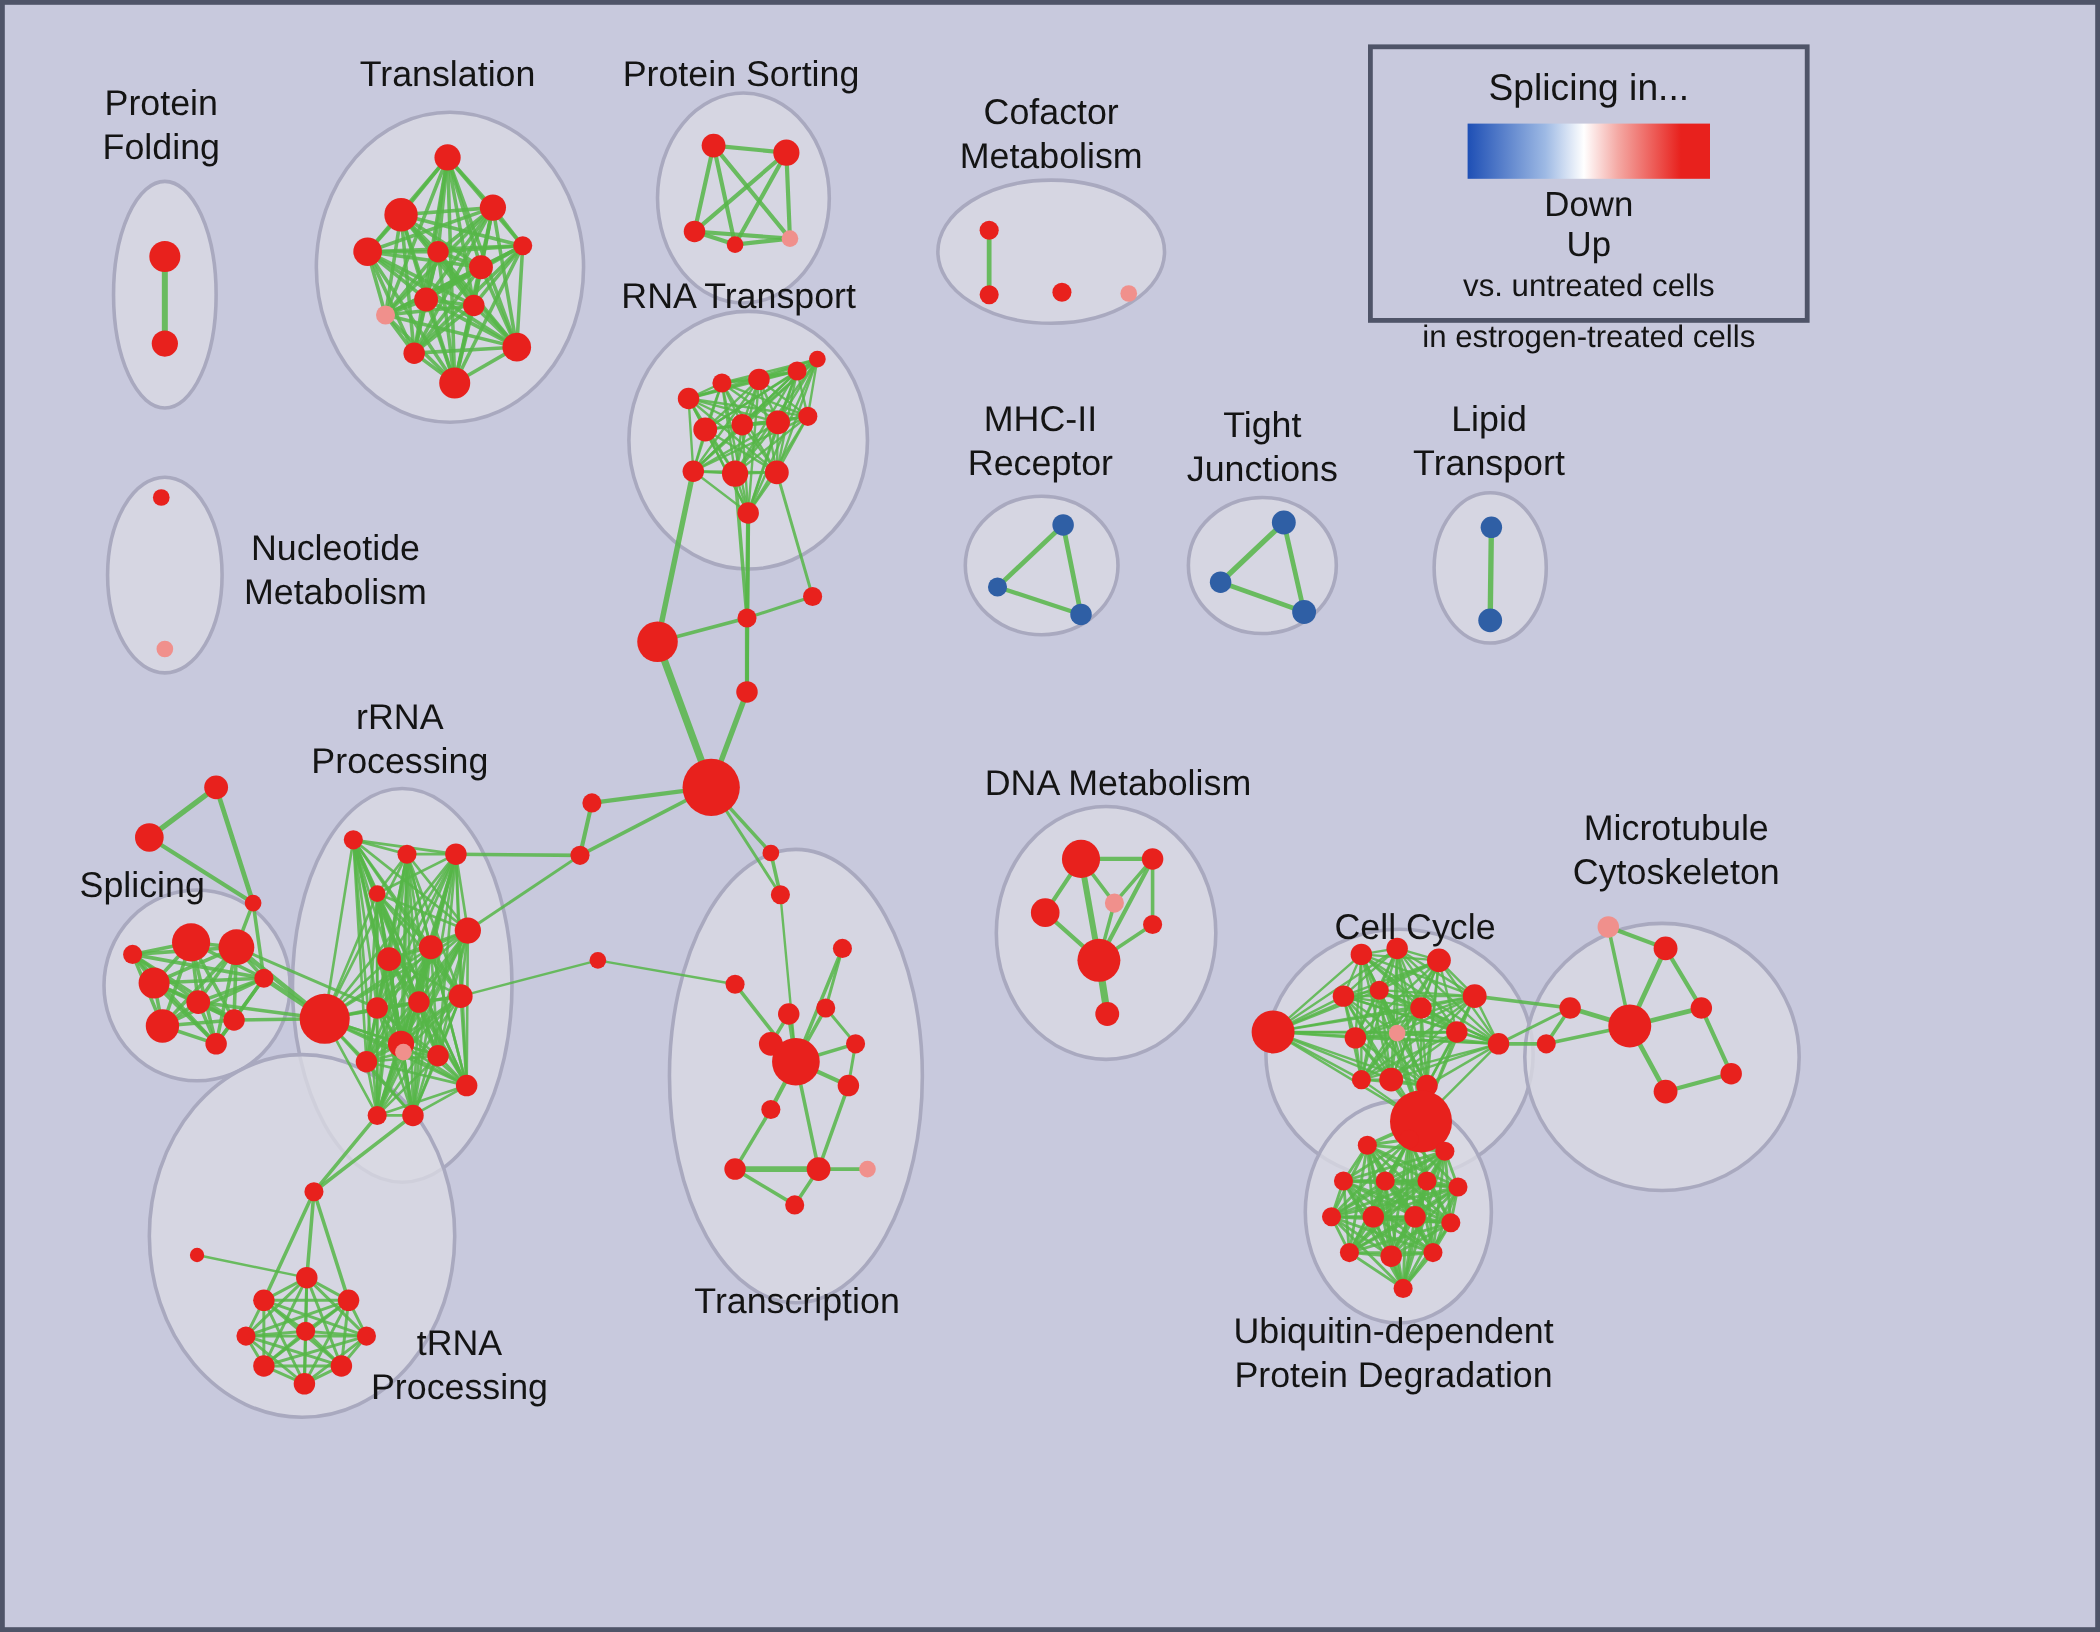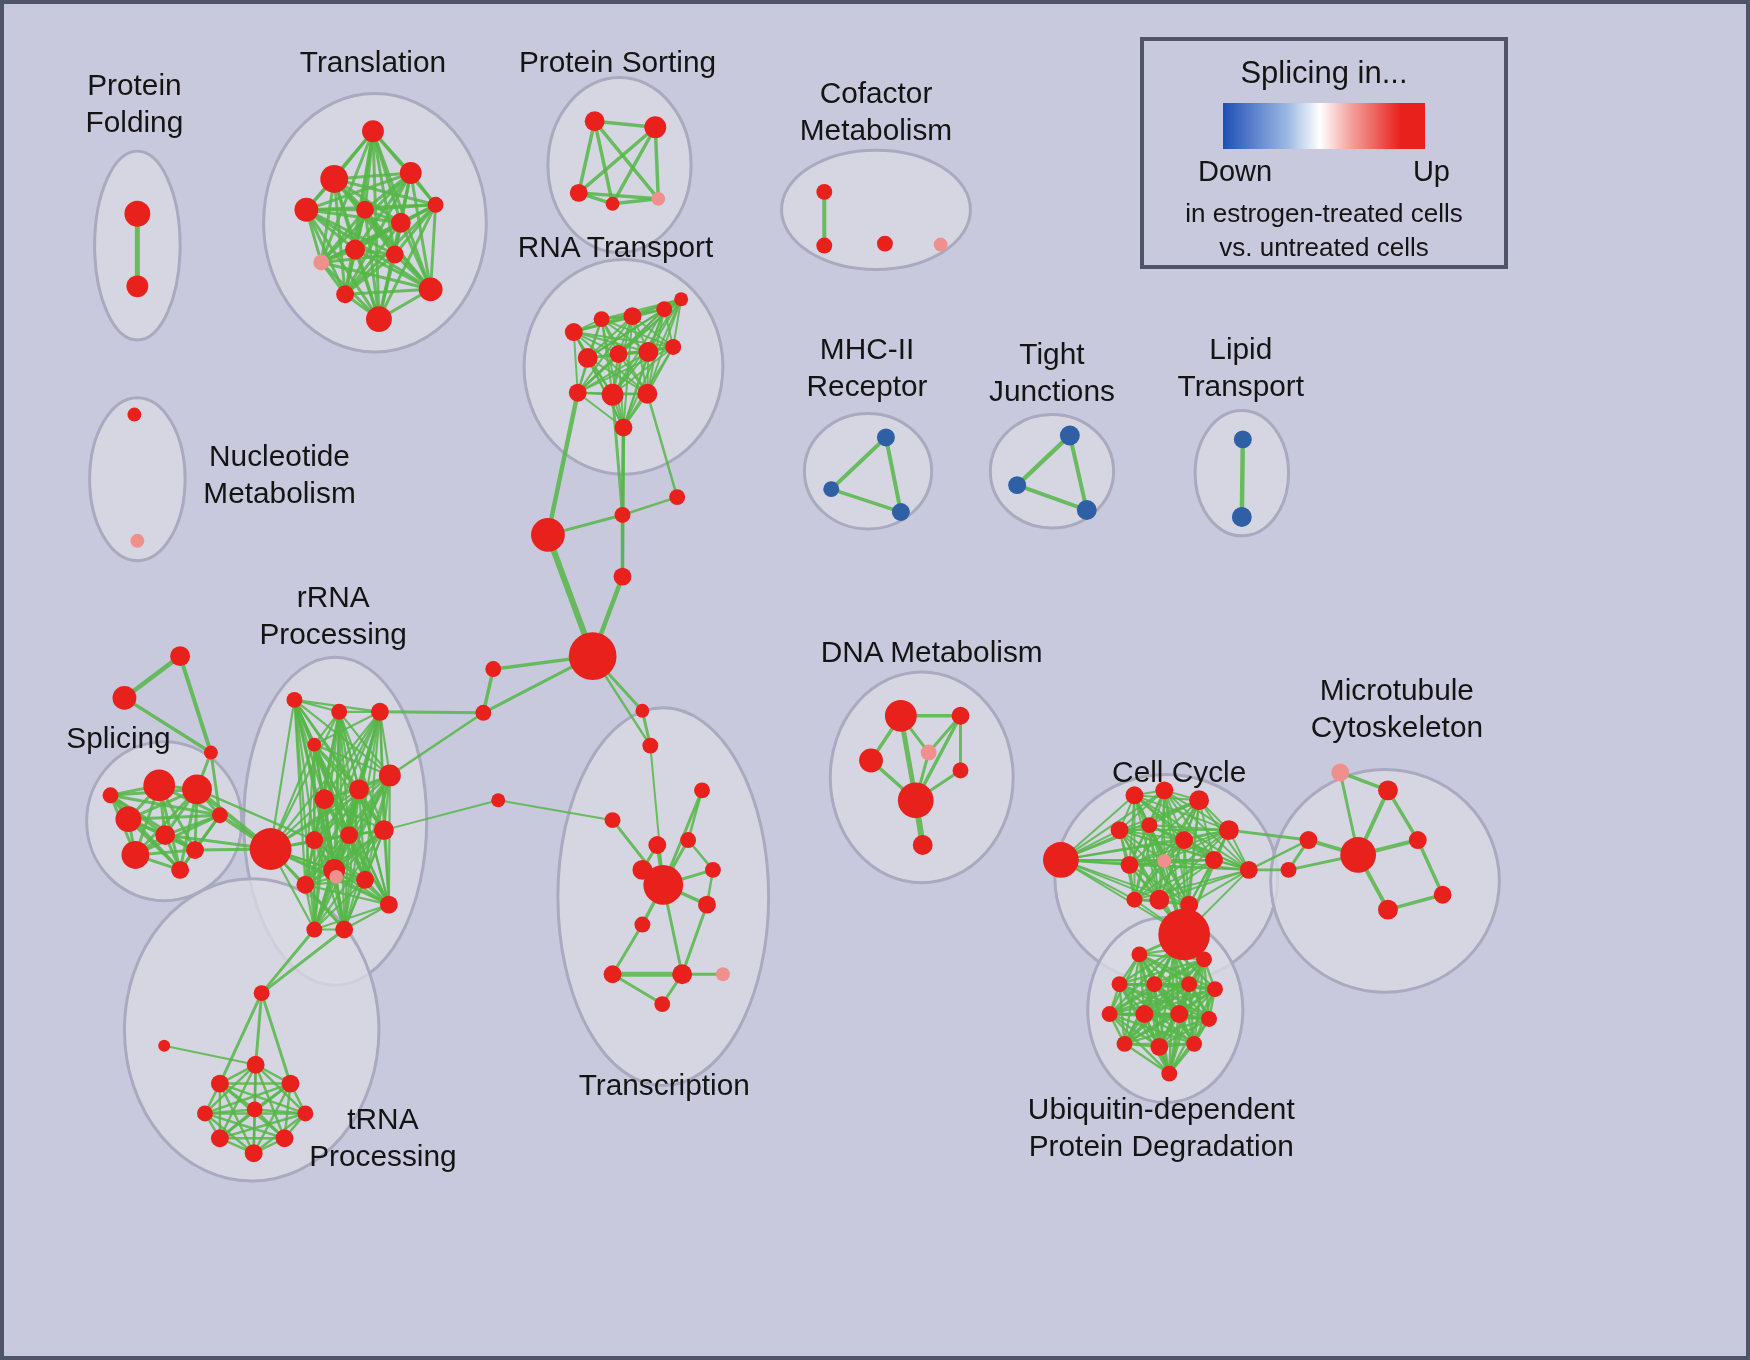--- a/index.html
+++ b/index.html
@@ -23,20 +23,21 @@
     color:#141414;
   }
   .legend-title{font-size:31px;margin-top:14px;}
   .legend-gradient{
     width:202px;height:46px;margin:12px auto 6px auto;
   }
   .legend-row{
     width:252px;margin:0 auto;
     display:flex;justify-content:space-between;
     font-size:29px;
+    flex-direction:column;
   }
   .legend-sub{font-size:26px;line-height:34px;}
   .legend-sub.first{margin-top:8px;}
 </style>
 </head>
 <body>
 
 <div id="figure">
 
   <svg id="net" viewBox="0 0 1750 1360" xmlns="http://www.w3.org/2000/svg">
@@ -962,17 +963,17 @@
       </g>
     </svg>
 
   <div class="legend">
     <div class="legend-title">Splicing in...</div>
     <div class="legend-gradient" style="background: linear-gradient(to right, rgb(30, 79, 181) 0%, rgb(157, 185, 228) 32%, rgb(255, 255, 255) 48%, rgb(244, 169, 164) 62%, rgb(232, 33, 29) 88%);"></div>
     <div class="legend-row">
       <span>Down</span>
       <span>Up</span>
     </div>
+    <div class="legend-sub">vs. untreated cells</div>
     <div class="legend-sub first">in estrogen-treated cells</div>
-    <div class="legend-sub">vs. untreated cells</div>
   </div>
 
 </div>
 
 </body></html>

